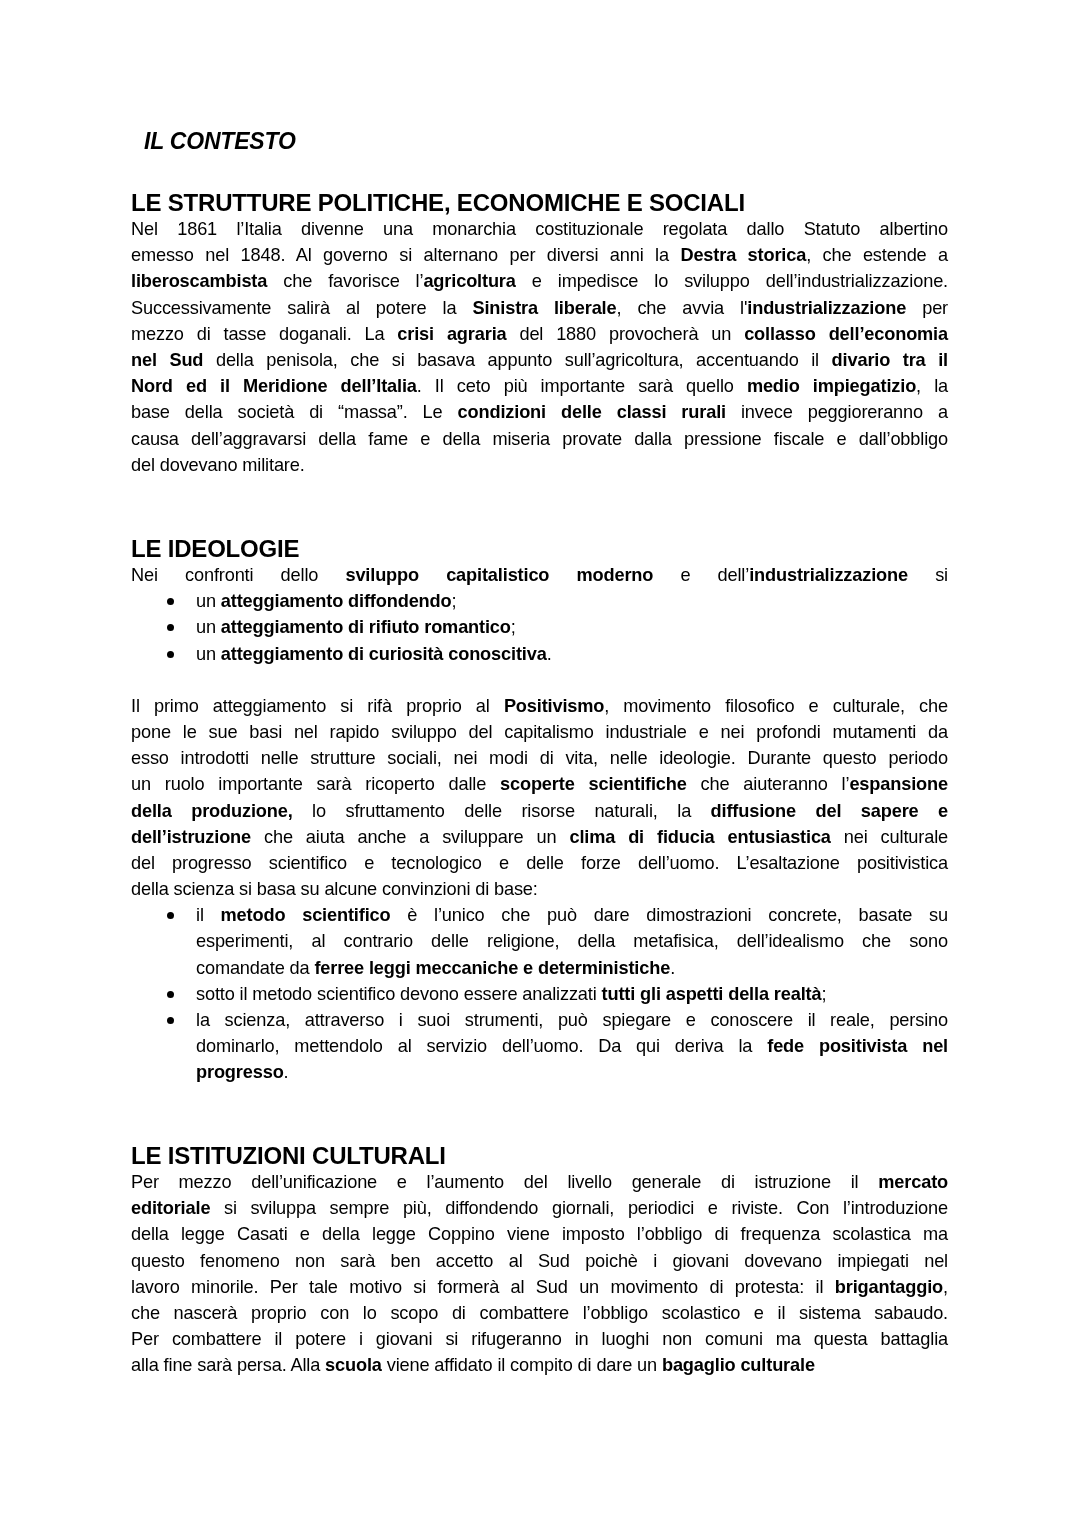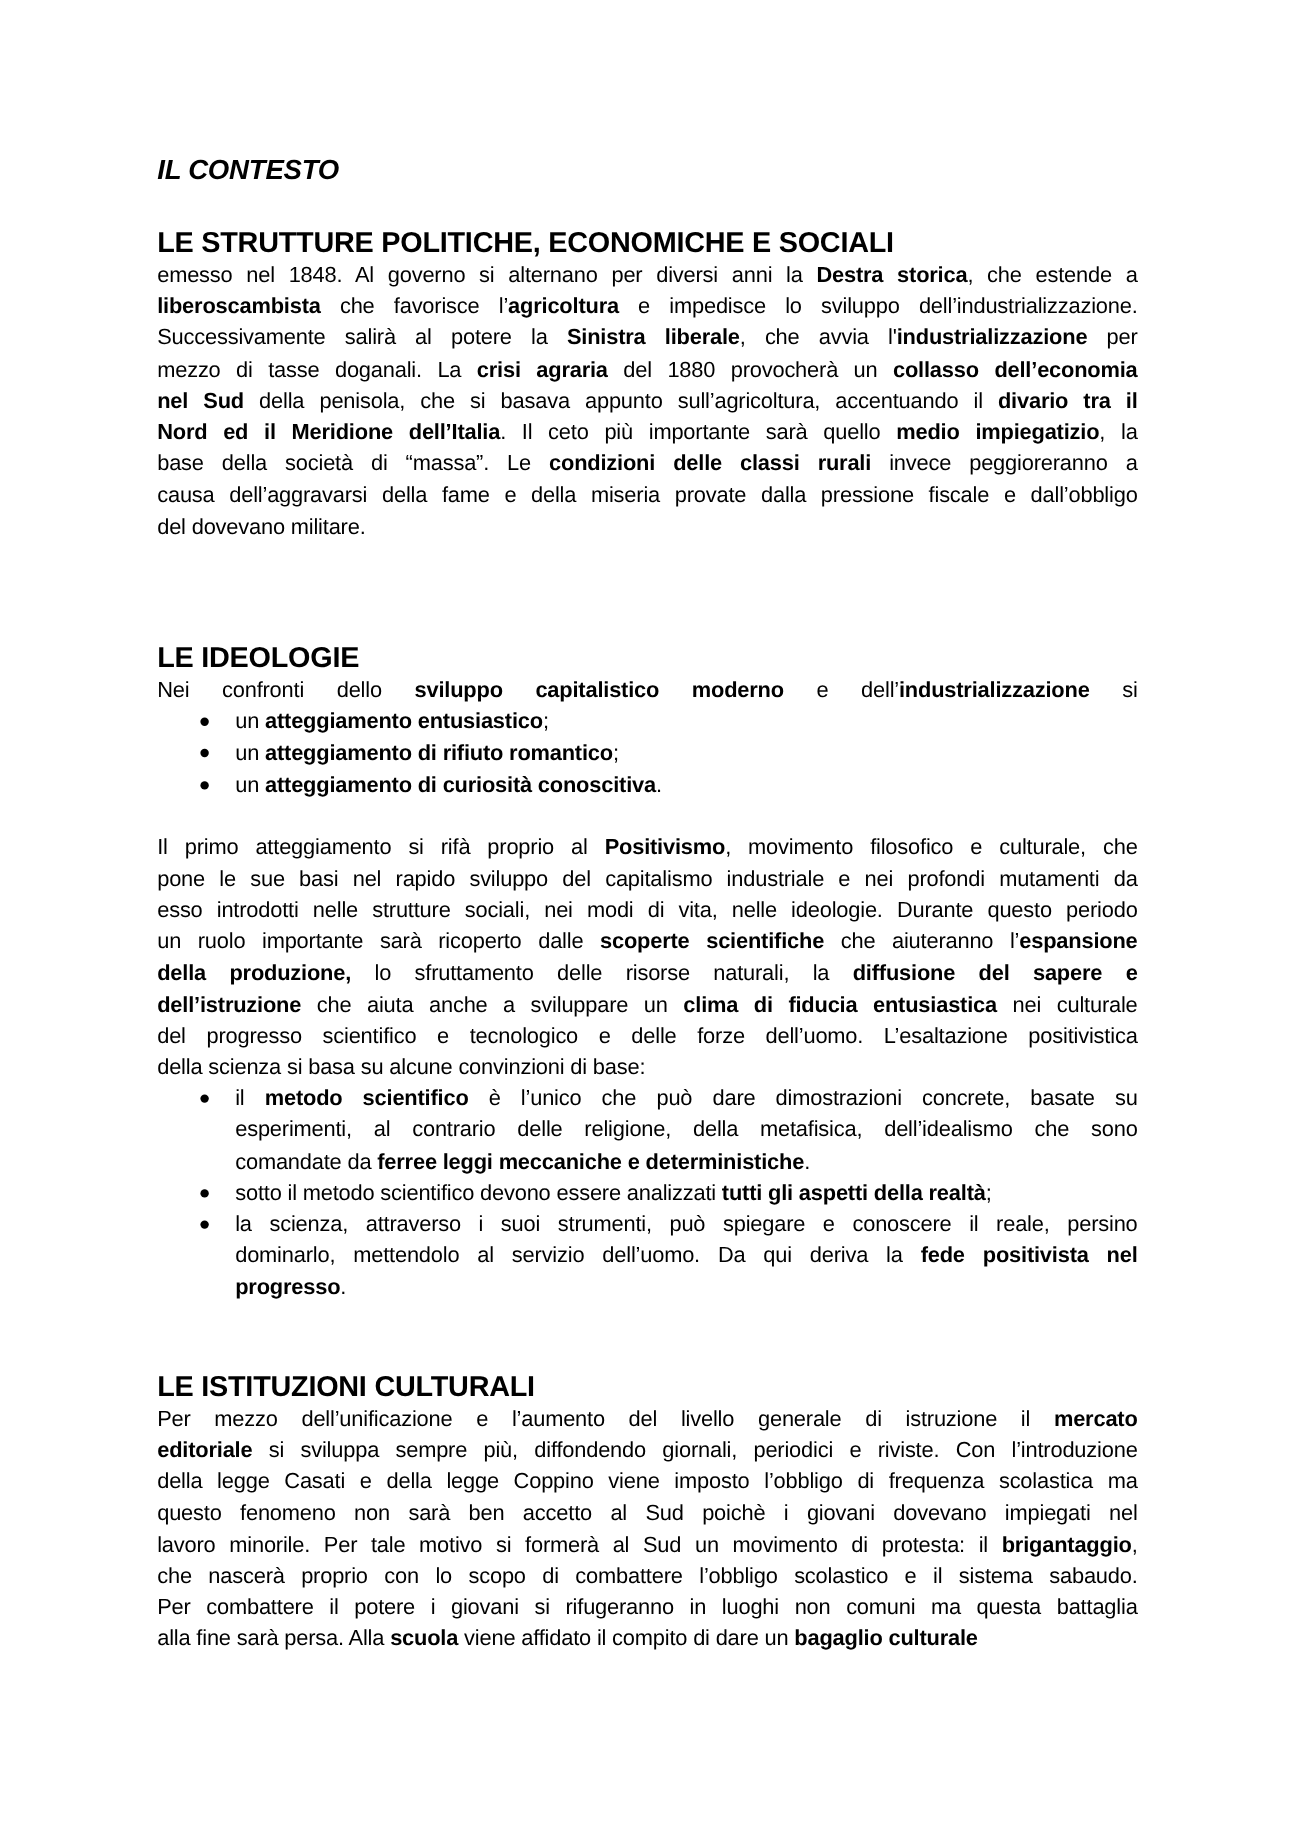--- a/index.html
+++ b/index.html
@@ -1,59 +1,60 @@
 <!DOCTYPE html>
 <html><head>
 <meta charset="utf-8">
 <style>
   html, body { margin: 0; padding: 0; background: #ffffff; }
   body { width: 1080px; height: 1525px; position: relative; overflow: hidden;
          font-family: "Liberation Sans", sans-serif; color: #000; }
   .page { position: absolute; left: 131px; top: 0; width: 817px; }
-  .title { position: absolute; top: 128px; left: 0; margin: 0; font-size: 23px; font-weight: bold; font-style: italic; letter-spacing: -0.2px; }
+  .title { position: absolute; top: 128px; left: 13px; margin: 0; font-size: 23px; font-weight: bold; font-style: italic; letter-spacing: -0.2px; }
   .h2 { margin: 0; font-size: 24px; font-weight: bold; line-height: 26px; letter-spacing: -0.2px; }
   .section { position: absolute; left: 0; width: 817px; }
   .line { display: block; height: 26.2px; line-height: 26.2px; font-size: 18.2px; white-space: nowrap;
           text-align: justify; text-align-last: justify; letter-spacing: -0.15px; }
   .line.last { text-align-last: left; }
   .line b { font-weight: bold; }
   .bullets { margin: 0; padding: 0; list-style: none; }
   .bullet { position: relative; padding-left: 65px; }
   .bullet .dot { position: absolute; left: 36px; top: 10px; width: 7px; height: 7px; border-radius: 50%; background: #000; }
 </style>
 </head>
 <body>
 
 <div class="page">
   <h1 class="title">IL CONTESTO</h1>
 
   <div class="section" style="top:190px;">
     <h2 class="h2">LE STRUTTURE POLITICHE, ECONOMICHE E SOCIALI</h2>
     <div class="para">
+        <span class="line"><span>Nel 1861 l’Italia divenne una monarchia costituzionale regolata dallo Statuto albertino</span></span>
         <span class="line"><span>emesso nel 1848. Al governo si alternano per diversi anni la </span><b>Destra storica</b><span>, che estende a</span></span>
         <span class="line"><b>liberoscambista</b><span> che favorisce l’</span><b>agricoltura</b><span> e impedisce lo sviluppo dell’industrializzazione.</span></span>
         <span class="line"><span>Successivamente salirà al potere la </span><b>Sinistra liberale</b><span>, che avvia l'</span><b>industrializzazione</b><span> per</span></span>
         <span class="line"><span>mezzo di tasse doganali. La </span><b>crisi agraria</b><span> del 1880 provocherà un </span><b>collasso dell’economia</b></span>
         <span class="line"><b>nel Sud</b><span> della penisola, che si basava appunto sull’agricoltura, accentuando il </span><b>divario tra il</b></span>
         <span class="line"><b>Nord ed il Meridione dell’Italia</b><span>. Il ceto più importante sarà quello </span><b>medio impiegatizio</b><span>, la</span></span>
         <span class="line"><span>base della società di “massa”. Le </span><b>condizioni delle classi rurali</b><span> invece peggioreranno a</span></span>
         <span class="line"><span>causa dell’aggravarsi della fame e della miseria provate dalla pressione fiscale e dall’obbligo</span></span>
         <span class="line last"><span>del dovevano militare.</span></span>
       </div>
   </div>
 
   <div class="section" style="top:536px;">
     <h2 class="h2">LE IDEOLOGIE</h2>
     <div class="para">
         <span class="line"><span>Nei confronti dello </span><b>sviluppo capitalistico moderno</b><span> e dell’</span><b>industrializzazione</b><span> si</span></span>
       </div>
     <ul class="bullets">
         <li class="bullet">
           <span class="dot"></span>
-          <span class="line last"><span>un </span><b>atteggiamento entusiastico</b><span>;</span></span>
+          <span class="line last"><span>un </span><b>atteggiamento diffondendo</b><span>;</span></span>
         </li>
         <li class="bullet">
           <span class="dot"></span>
           <span class="line last"><span>un </span><b>atteggiamento di rifiuto romantico</b><span>;</span></span>
         </li>
         <li class="bullet">
           <span class="dot"></span>
           <span class="line last"><span>un </span><b>atteggiamento di curiosità conoscitiva</b><span>.</span></span>
         </li>
       </ul>

